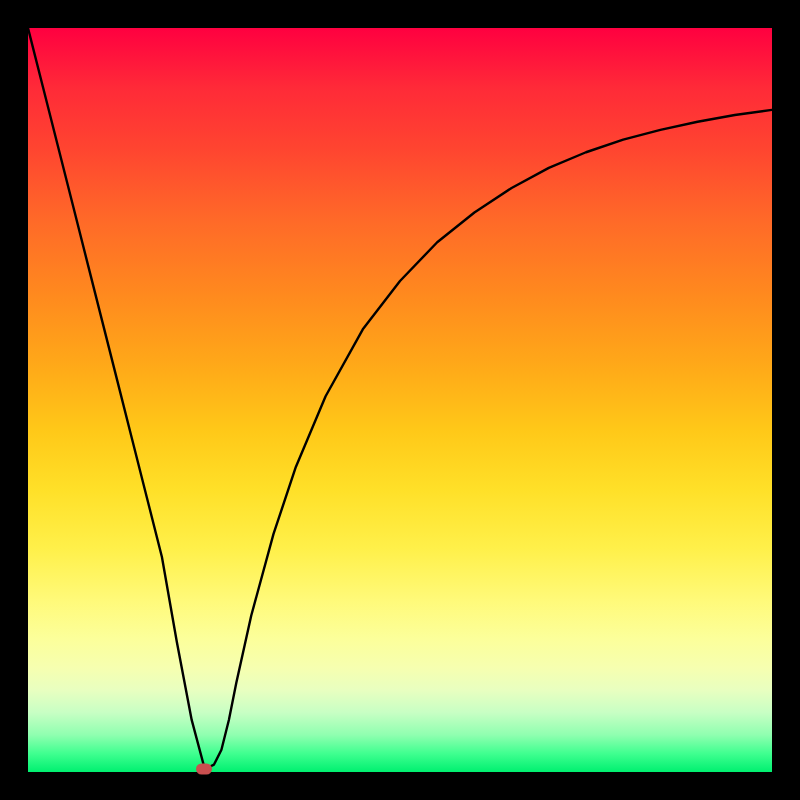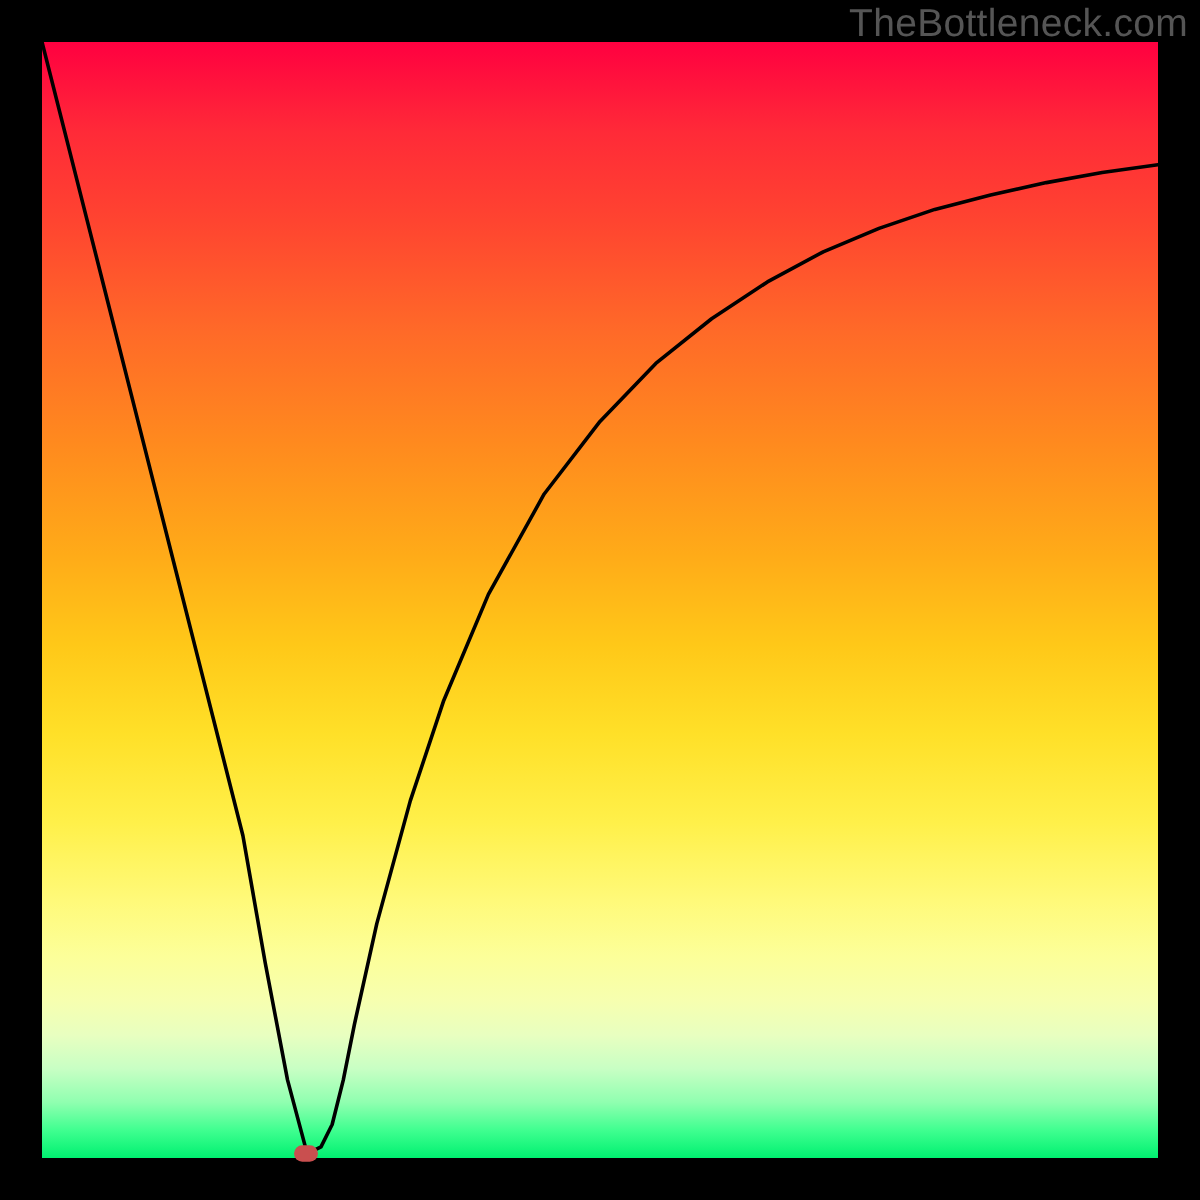--- a/index.html
+++ b/index.html
@@ -63,21 +63,20 @@
     height: 11px;
     border-radius: 6px;
     background: #c94f4f;
     transform: translate(-50%, -50%);
   }
 </style>
 </head>
 <body>
 
 <div class="root">
-  <div class="watermark">TheBottleneck.com</div>
   <div class="plot">
     <div class="gradient"></div>
     <svg class="curve" viewBox="0 0 744 744" preserveAspectRatio="none">
       <path id="curve-path" fill="none" stroke="#000000" stroke-width="2.4" stroke-linecap="round" stroke-linejoin="round" d="M0.00 0.00 L14.88 58.78 L29.76 117.55 L44.64 176.33 L59.52 235.10 L74.40 293.88 L89.28 352.66 L104.16 411.43 L119.04 470.21 L133.92 528.98 L148.80 613.80 L163.68 691.92 L175.58 736.56 L178.56 740.28 L186.00 736.56 L193.44 721.68 L200.88 691.92 L208.32 654.72 L223.20 587.76 L245.52 505.92 L267.84 438.96 L297.60 368.28 L334.80 301.32 L372.00 252.96 L409.20 214.27 L446.40 184.51 L483.60 159.96 L520.80 139.87 L558.00 124.25 L595.20 111.60 L632.40 101.93 L669.60 93.74 L706.80 87.05 L744.00 81.84"></path>
     </svg>
     <div id="min-marker" class="marker" style="left: 175.584px; top: 741.024px; background: rgb(201, 79, 79);"></div>
   </div>
 </div>
 
 </body></html>

